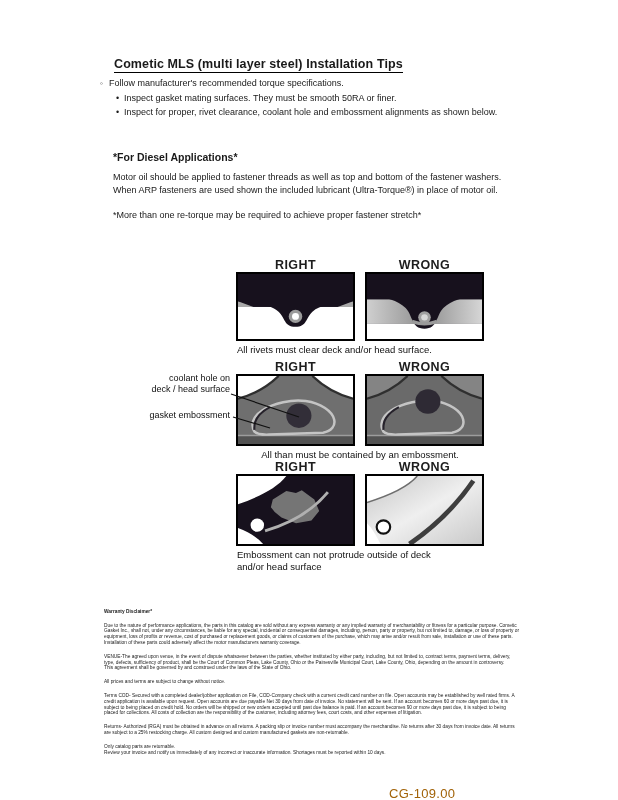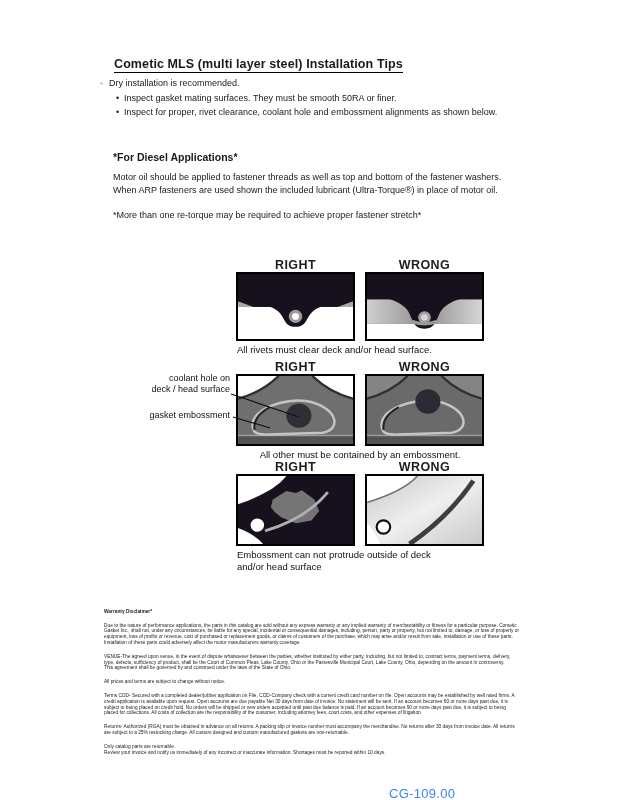--- a/index.html
+++ b/index.html
@@ -30,31 +30,31 @@
               font-size:9px; line-height:10.5px; color:#111; }
   .pointer-lines { position:absolute; left:112px; top:340px; width:200px; height:70px;
                    z-index:5; pointer-events:none; }
 
   .disclaimer { position:absolute; left:104px; top:576px; width:416px; }
   .disclaimer .inner { width:832px; transform:scale(0.5); transform-origin:top left;
                        font-size:9.6px; line-height:11.6px; color:#222; }
   .disclaimer h3 { font-size:9.6px; font-weight:bold; margin-bottom:16px; }
   .disclaimer p  { white-space:pre-line; margin-bottom:16px; }
 
-  .footer-code { position:absolute; left:389px; top:754px; font-size:13px; color:#3b82f6; letter-spacing:0.3px; }
+  .footer-code { position:absolute; left:389px; top:754px; font-size:13px; color:#a16207; letter-spacing:0.3px; }
 </style>
 </head>
 <body>
 
 <div class="page">
 
   <h1 class="title">Cometic MLS (multi layer steel) Installation Tips</h1>
 
   <div class="bullets">
-    <div class="bullet"><span class="m">◦</span><span>Dry installation is recommended.</span></div>
+    <div class="bullet"><span class="m">◦</span><span>Follow manufacturer's recommended torque specifications.</span></div>
     <div class="bullet sub"><span class="m2">•</span><span>Inspect gasket mating surfaces.  They must be smooth 50RA or finer.</span></div>
     <div class="bullet sub"><span class="m2">•</span><span>Inspect for proper, rivet clearance, coolant hole and embossment alignments as shown below.</span></div>
   </div>
 
   <div class="diesel">
     <h2>*For Diesel Applications*</h2>
     <p>Motor oil should be applied to fastener threads as well as top and bottom of the fastener washers.
 When ARP fasteners are used shown the included lubricant (Ultra-Torque®) in place of motor oil.</p>
     <p>*More than one re-torque may be required to achieve proper fastener stretch*</p>
   </div>
@@ -128,21 +128,21 @@
       <path d="M42,0 C30,12 15,20 0,24" fill="none" stroke="#2f2f2f" stroke-width="2.5"></path>
       <path d="M119,0 H77 C89,12 104,20 119,24 Z" fill="#848484"></path>
       <path d="M77,0 C89,12 104,20 119,24" fill="none" stroke="#2f2f2f" stroke-width="2.5"></path>
       <rect y="63" width="119" height="9" fill="#525252"></rect>
       <line x1="0" y1="63" x2="119" y2="63" stroke="#9c9c9c" stroke-width="1.4"></line>
       <path d="M17,59 C13,52 15,43 25,36.5 C37,28.5 56,24.5 70,26.5 C86,29 97.5,37 99.5,46 C101,52.5 97,58.5 88,60 L32,62 C24,62.3 19.5,61.5 17,59 Z" fill="none" stroke="#c4c4c4" stroke-width="2.6" stroke-linejoin="round"></path>
       <path d="M17,57 C16,47 22,39 33,33" fill="none" stroke="#26222b" stroke-width="2.2"></path>
       <circle cx="63" cy="27" r="13" fill="#2e2a34"></circle>
     </svg>
   </div>
-  <div class="dg-caption" style="left:236px; top:417px; width:248px; text-align:center;">All other must be contained by an embossment.</div>
+  <div class="dg-caption" style="left:236px; top:417px; width:248px; text-align:center;">All than must be contained by an embossment.</div>
 
   <div class="dg-header" style="left:236px; top:428px;">RIGHT</div>
   <div class="dg-header" style="left:365px; top:428px;">WRONG</div>
 
   <div class="panel" style="left:236px; top:442px; height:72px;">
     <svg viewBox="0 0 119 72" preserveAspectRatio="none">
       <rect width="119" height="72" fill="#ffffff"></rect>
       <path d="M0,30 C22,22 40,13 50,0 L119,0 L119,72 L26,72 C20,65 11,59 0,55 Z" fill="#17111d"></path>
       <path d="M36,25 L50,16 L60,18 L66,15 L79,25 L84,37 L76,47 L60,50 L45,44 L38,38 L34,33 Z" fill="#757575"></path>
       <path d="M28,58 C52,51 76,38 93,17" fill="none" stroke="#b0b0b0" stroke-width="3"></path>

